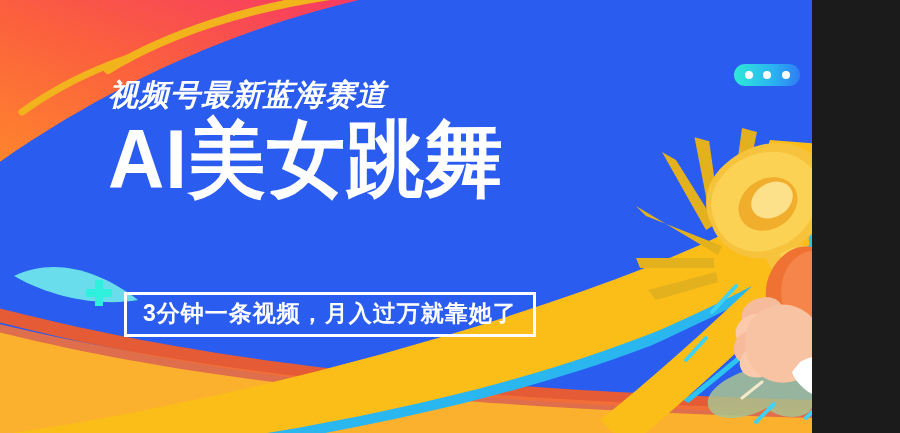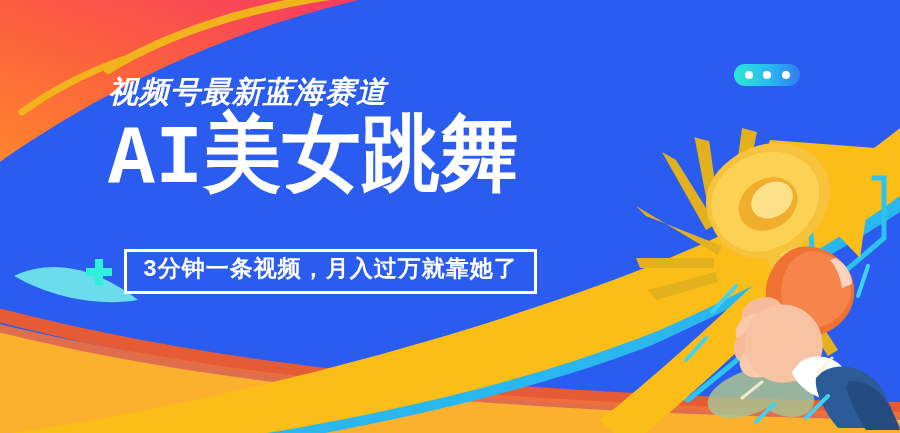--- a/index.html
+++ b/index.html
@@ -2,25 +2,25 @@
 <html><head>
 <meta charset="utf-8">
 <style>
   html, body {
     margin: 0;
     padding: 0;
     background: #1b1b1b;
   }
   #poster {
     position: relative;
-    width: 900px;
+    width: 812px;
     height: 433px;
     overflow: hidden;
     background: #2a5cf0;
-    font-family: Liberation Mono, monospace;
+    font-family: Liberation Sans, sans-serif;
     user-select: none;
   }
   .layer {
     position: absolute;
     inset: 0;
     width: 900px;
     height: 433px;
   }
   
   .text-block {
@@ -78,20 +78,21 @@
   .plus-icon::after {
     left: 0; top: 9px; width: 26px; height: 8px;
   }
   .sub-box {
     border: 3px solid #ffffff;
     padding: 7px 16px 9px 16px;
     box-sizing: border-box;
     height: 45px;
     display: flex;
     align-items: center;
+    margin-top: 43px;
   }
   .sub-text {
     font-size: 23px;
     font-weight: bold;
     color: #ffffff;
     letter-spacing: 1px;
     white-space: nowrap;
     line-height: 1;
   }
   

